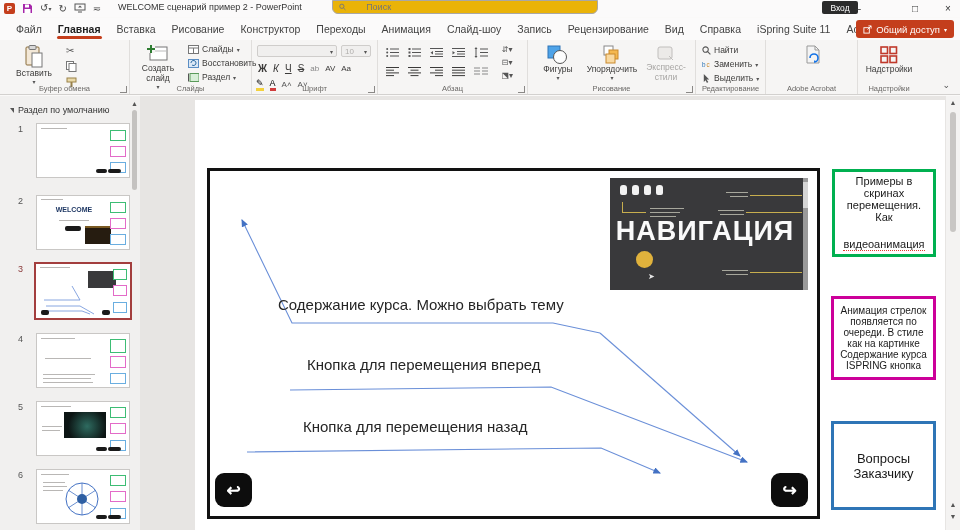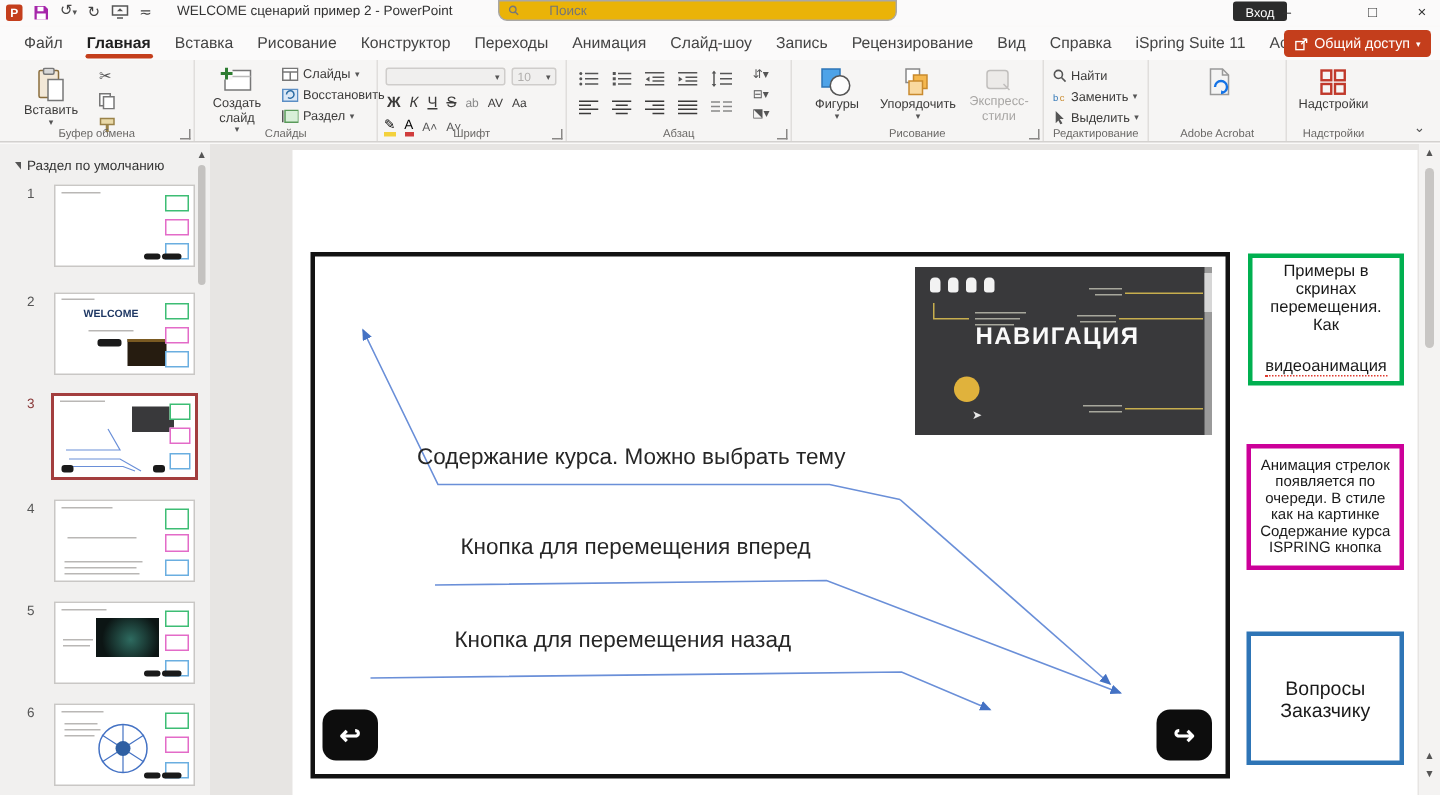--- a/index.html
+++ b/index.html
@@ -59,21 +59,21 @@
   .canvas { position:absolute; left:195px; top:4px; width:750px; height:430px; background:#fff; }
   .slide-title { position:absolute; left:20px; top:12px; font-size:24px; color:#1d1d1d; letter-spacing:.5px; }
   .frame { position:absolute; left:12px; top:68px; width:613px; height:351px; border:3px solid #121212; background:#fff; }
   .callout { position:absolute; font-size:15px; color:#262626; white-space:nowrap; }
   .arrows { position:absolute; left:0; top:0; width:750px; height:430px; pointer-events:none; }
   .navbtn { position:absolute; width:37px; height:34px; background:#0d0d0d; border-radius:9px; color:#fff; display:flex; align-items:center; justify-content:center; font-size:17px; font-weight:bold; }
 
   
   .nav-img { position:absolute; left:415px; top:78px; width:198px; height:112px; background:#39393b; overflow:hidden; }
   .bulb { position:absolute; top:7px; width:7px; height:10px; background:#f2f2f2; border-radius:3px 3px 2px 2px; }
-  .nav-word { position:absolute; left:0; right:8px; top:38px; text-align:center; color:#fafafa; font-size:16px; font-weight:bold; letter-spacing:1px; }
+  .nav-word { position:absolute; left:0; right:8px; top:38px; text-align:center; color:#fafafa; font-size:27px; font-weight:bold; letter-spacing:1px; }
   .tiny-line { position:absolute; height:1px; }
   .ylw { background:#c7ae4e; } .lgt { background:#a7a79c; }
   .bulb-big { position:absolute; left:26px; top:73px; width:17px; height:17px; border-radius:50%; background:#e0b23c; }
   .cursor { position:absolute; left:38px; top:94px; color:#e8e8e8; font-size:8px; }
   .img-scroll { position:absolute; right:0; top:0; width:5px; height:100%; background:#9a9a9a; }
   .img-scroll::after { content:""; position:absolute; left:0; top:4px; width:5px; height:26px; background:#d6d6d6; }
 
   
   .note { position:absolute; background:#fff; display:flex; align-items:center; justify-content:center; text-align:center; color:#1a1a1a; }
   .note-green { left:637px; top:69px; width:104px; height:88px; border:3px solid #00b050; font-size:11px; padding:4px; }

